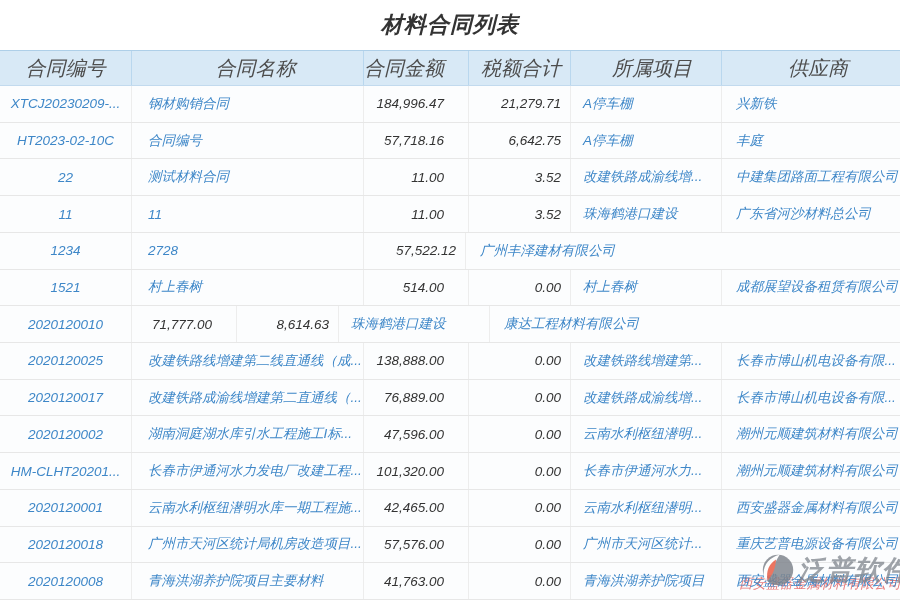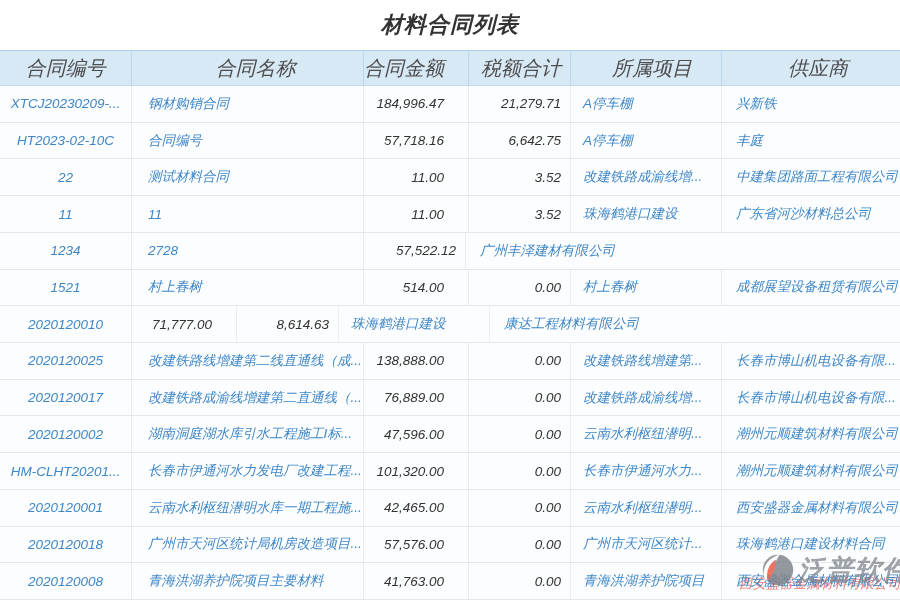--- a/index.html
+++ b/index.html
@@ -167,21 +167,21 @@
         <div class="td c4 link">云南水利枢纽潜明...</div>
         <div class="td c5 link">西安盛器金属材料有限公司</div>
       </div>
 
       <div class="tr">
         <div class="td c0 link">2020120018</div>
         <div class="td c1 link">广州市天河区统计局机房改造项目...</div>
         <div class="td c2 num">57,576.00</div>
         <div class="td c3 num">0.00</div>
         <div class="td c4 link">广州市天河区统计...</div>
-        <div class="td c5 link">珠海鹤港口建设材料合同</div>
+        <div class="td c5 link">重庆艺普电源设备有限公司</div>
       </div>
 
       <div class="tr">
         <div class="td c0 link">2020120008</div>
         <div class="td c1 link">青海洪湖养护院项目主要材料</div>
         <div class="td c2 num">41,763.00</div>
         <div class="td c3 num">0.00</div>
         <div class="td c4 link">青海洪湖养护院项目</div>
         <div class="td c5 link red-echo">西安盛器金属材料有限公司</div>
       </div>

